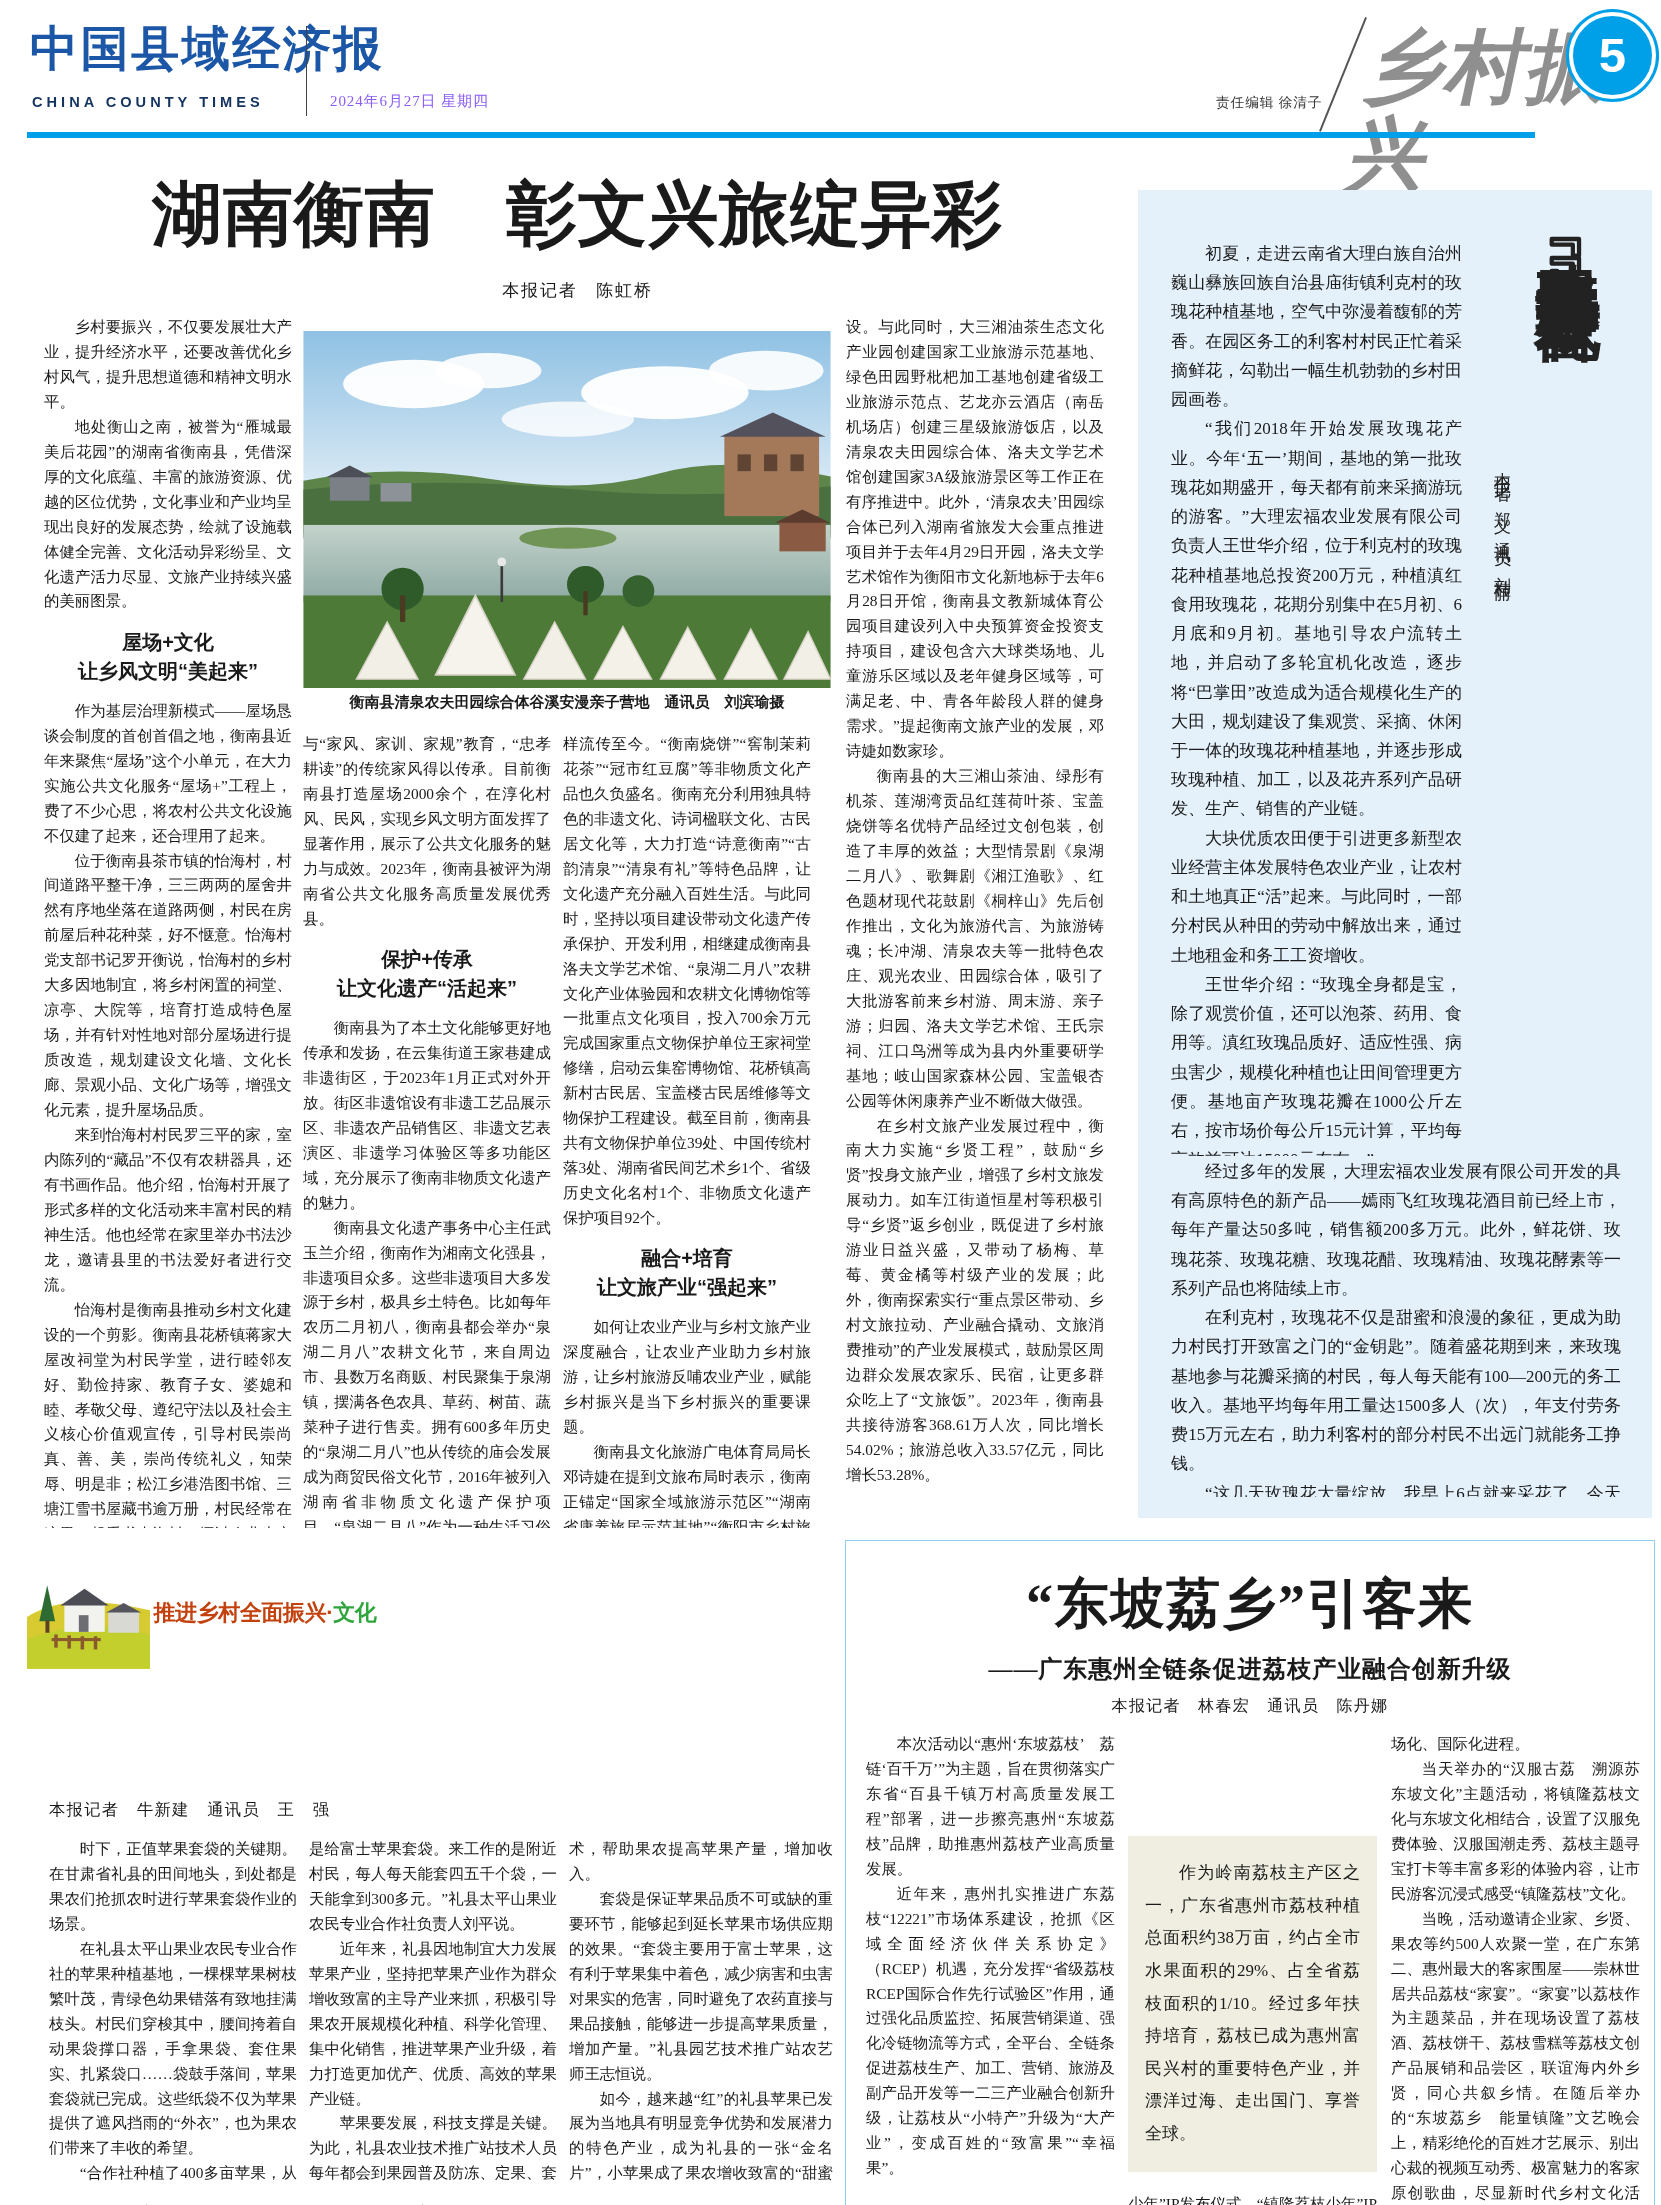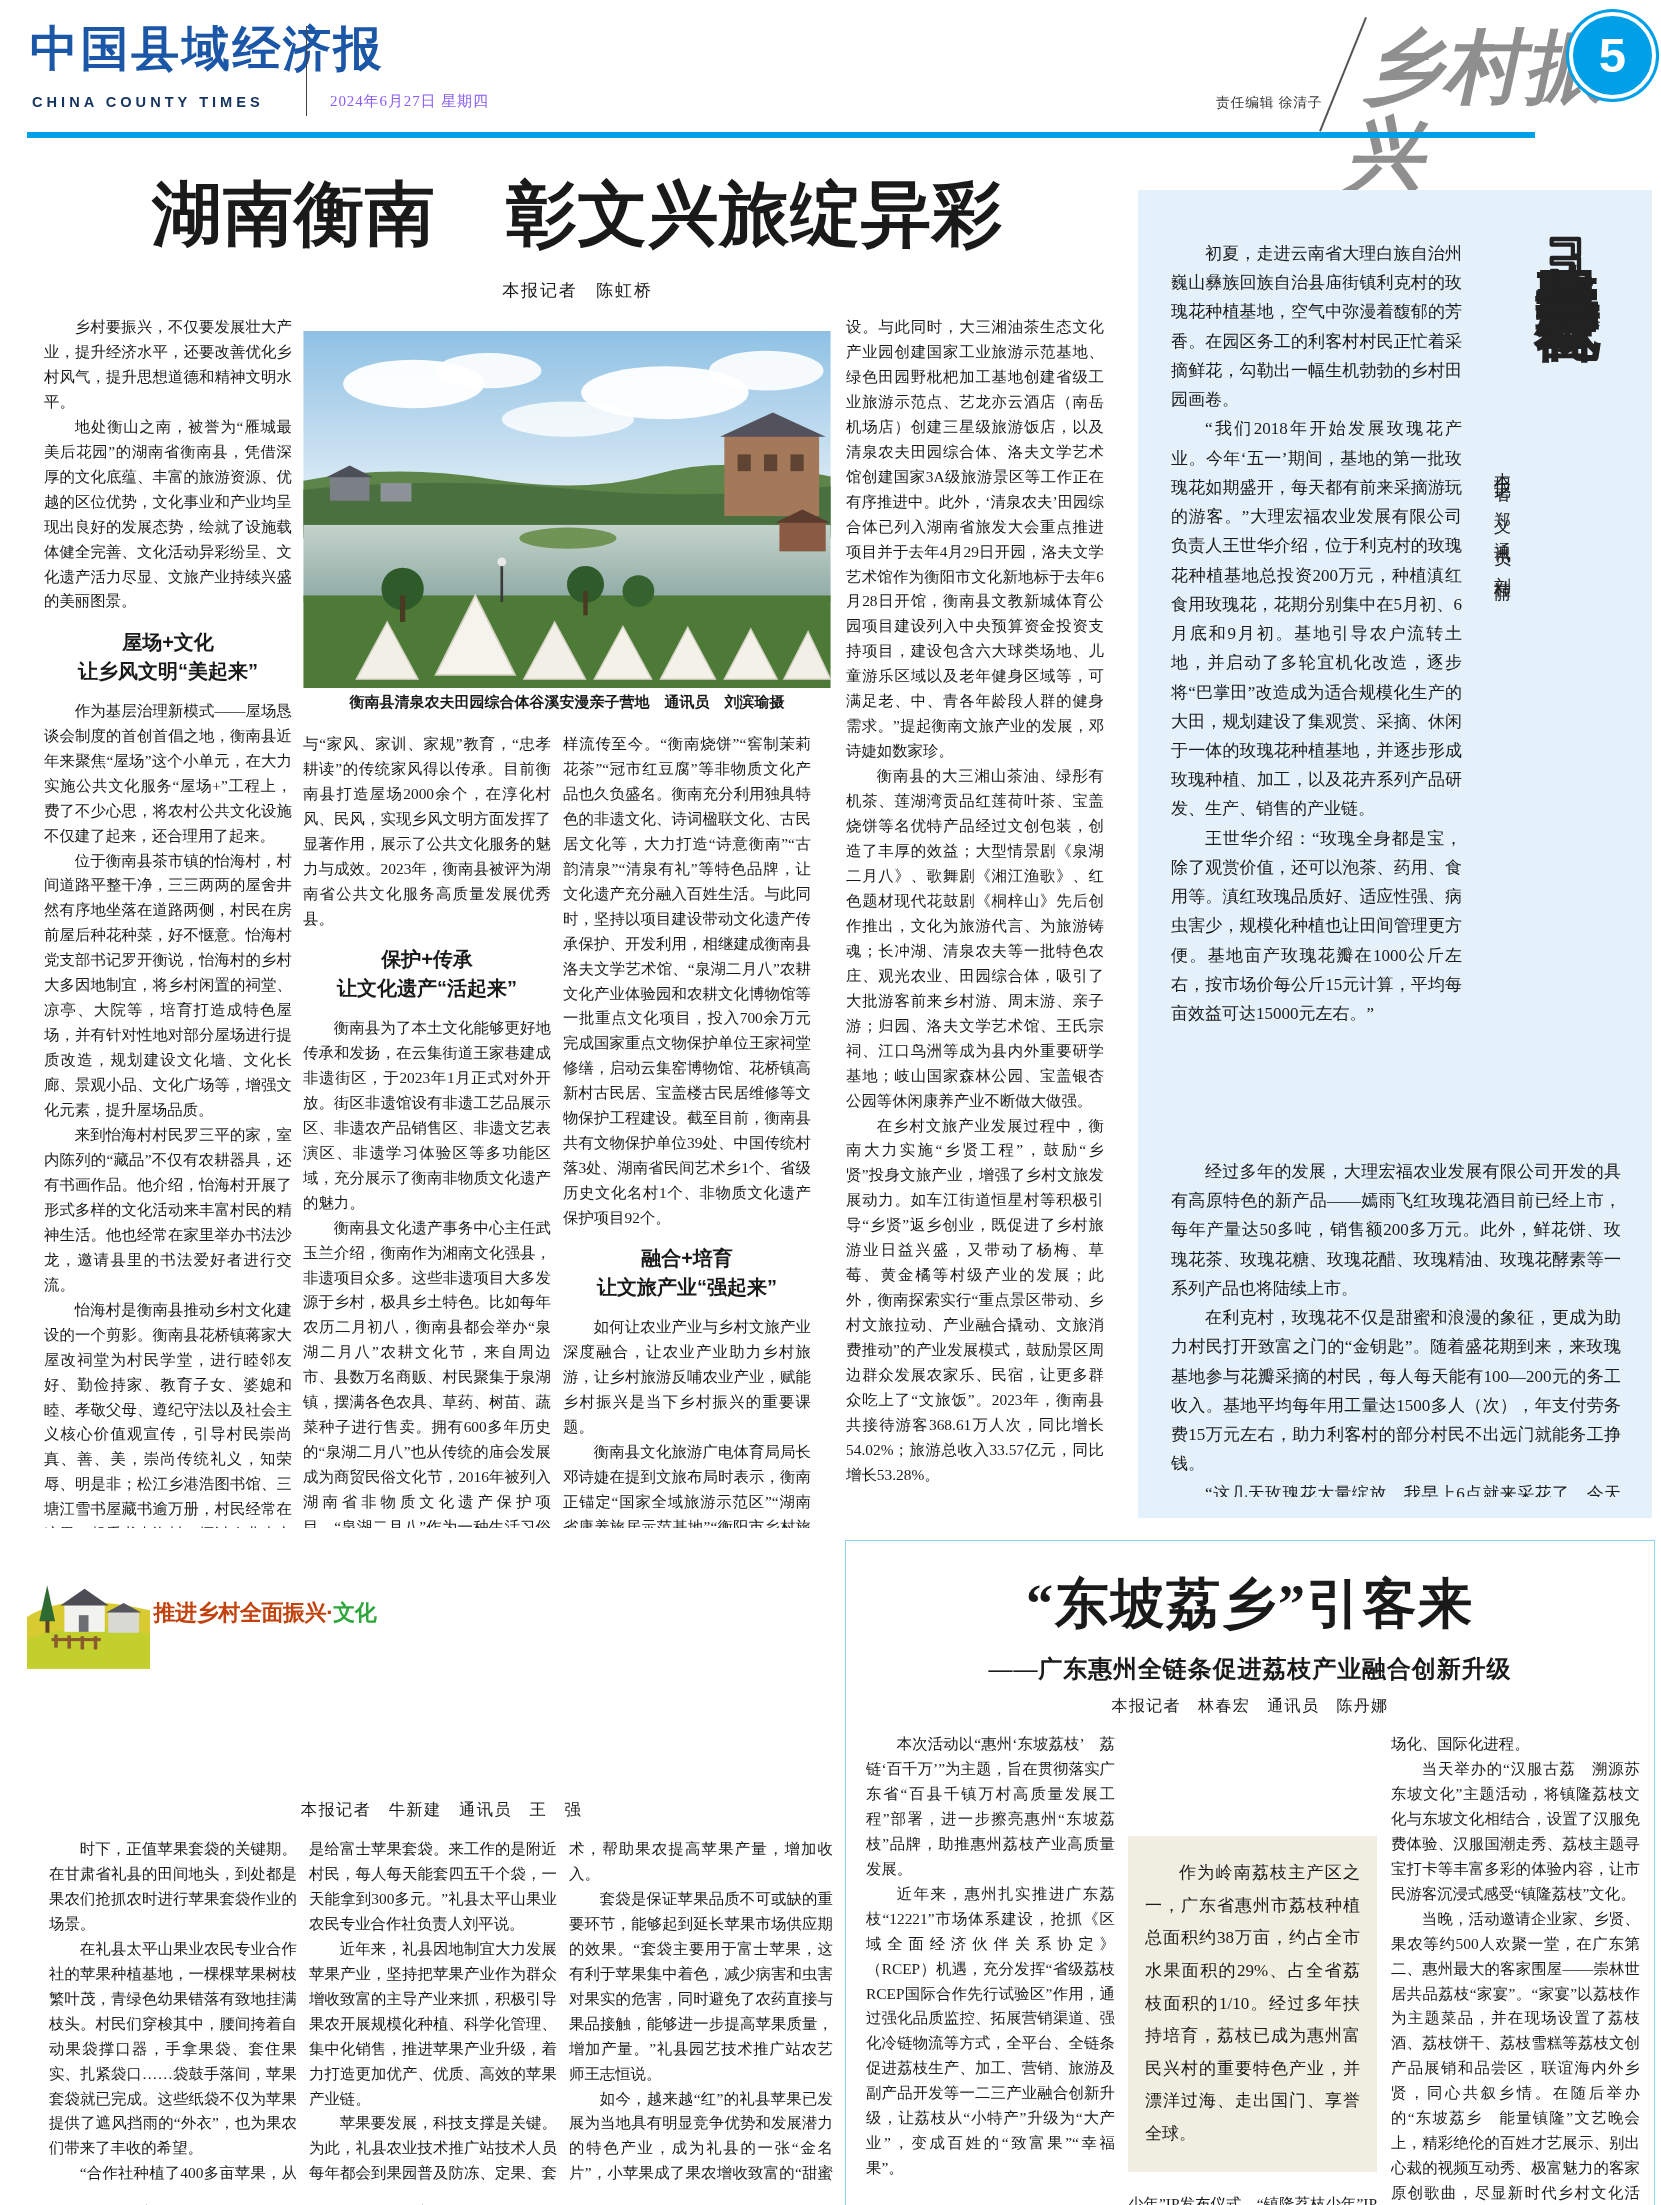--- a/index.html
+++ b/index.html
@@ -46,21 +46,21 @@
   .sb-vhead{position:absolute;left:385px;top:22px;height:1182px;writing-mode:vertical-rl;
             text-orientation:upright;font-size:66px;font-weight:900;letter-spacing:2.6px;color:#222;}
   
   .banner{left:26.5px;top:1564px;width:335px;height:105px;}
   .banner-text{position:absolute;left:127px;top:34px;white-space:nowrap;
                font-family:"Liberation Sans","DejaVu Sans",sans-serif;font-weight:900;font-size:22px;letter-spacing:-0.4px;}
   .banner-red{color:#c2410c;}
   .banner-green{color:#2fa63c;}
   
   .apple-headline{left:49px;top:1732px;width:785px;text-align:center;font-size:44px;font-weight:900;letter-spacing:1.8px;}
-  .apple-byline{left:49px;top:1799px;width:785px;text-align:center;font-size:16.3px;letter-spacing:1.3px;}
+  .apple-byline{left:49px;top:1799px;width:785px;font-size:16.3px;letter-spacing:1.3px;}
   .apple-col1{left:49px;top:1837px;width:248px;height:348px;}
   .apple-col2{left:309px;top:1837px;width:248px;height:348px;}
   .apple-col3{left:569px;top:1837px;width:264px;height:348px;}
   
   .cotton-headline{left:49px;top:2199px;width:785px;text-align:center;font-size:42px;font-weight:900;letter-spacing:0.9px;}
   
   .lychee-box{left:845px;top:1540px;width:808px;height:1079px;border:1.3px solid #8ed2ee;background:#fff;}
   .ly-headline{position:absolute;left:0;top:27px;width:100%;text-align:center;font-size:54px;font-weight:900;letter-spacing:1.8px;}
   .ly-subtitle{position:absolute;left:0;top:112px;width:100%;text-align:center;font-size:24px;font-weight:bold;letter-spacing:0.9px;}
   .ly-byline{position:absolute;left:0;top:155px;width:100%;text-align:center;font-size:16px;letter-spacing:1.3px;}
@@ -170,20 +170,21 @@
   <div class="abs bodycol main-col4">
       <p class="para ni">设。与此同时，大三湘油茶生态文化产业园创建国家工业旅游示范基地、绿色田园野枇杷加工基地创建省级工业旅游示范点、艺龙亦云酒店（南岳机场店）创建三星级旅游饭店，以及清泉农夫田园综合体、洛夫文学艺术馆创建国家3A级旅游景区等工作正在有序推进中。此外，‘清泉农夫’田园综合体已列入湖南省旅发大会重点推进项目并于去年4月29日开园，洛夫文学艺术馆作为衡阳市文化新地标于去年6月28日开馆，衡南县文教新城体育公园项目建设列入中央预算资金投资支持项目，建设包含六大球类场地、儿童游乐区域以及老年健身区域等，可满足老、中、青各年龄段人群的健身需求。”提起衡南文旅产业的发展，邓诗婕如数家珍。</p>
       <p class="para">衡南县的大三湘山茶油、绿彤有机茶、莲湖湾贡品红莲荷叶茶、宝盖烧饼等名优特产品经过文创包装，创造了丰厚的效益；大型情景剧《泉湖二月八》、歌舞剧《湘江渔歌》、红色题材现代花鼓剧《桐梓山》先后创作推出，文化为旅游代言、为旅游铸魂；长冲湖、清泉农夫等一批特色农庄、观光农业、田园综合体，吸引了大批游客前来乡村游、周末游、亲子游；归园、洛夫文学艺术馆、王氏宗祠、江口鸟洲等成为县内外重要研学基地；岐山国家森林公园、宝盖银杏公园等休闲康养产业不断做大做强。</p>
       <p class="para">在乡村文旅产业发展过程中，衡南大力实施“乡贤工程”，鼓励“乡贤”投身文旅产业，增强了乡村文旅发展动力。如车江街道恒星村等积极引导“乡贤”返乡创业，既促进了乡村旅游业日益兴盛，又带动了杨梅、草莓、黄金橘等村级产业的发展；此外，衡南探索实行“重点景区带动、乡村文旅拉动、产业融合撬动、文旅消费推动”的产业发展模式，鼓励景区周边群众发展农家乐、民宿，让更多群众吃上了“文旅饭”。2023年，衡南县共接待游客368.61万人次，同比增长54.02%；旅游总收入33.57亿元，同比增长53.28%。</p>
     </div>
 
   <div class="abs sidebar-box">
     <div class="sb-col">
         <p class="para">初夏，走进云南省大理白族自治州巍山彝族回族自治县庙街镇利克村的玫瑰花种植基地，空气中弥漫着馥郁的芳香。在园区务工的利客村村民正忙着采摘鲜花，勾勒出一幅生机勃勃的乡村田园画卷。</p>
         <p class="para">“我们2018年开始发展玫瑰花产业。今年‘五一’期间，基地的第一批玫瑰花如期盛开，每天都有前来采摘游玩的游客。”大理宏福农业发展有限公司负责人王世华介绍，位于利克村的玫瑰花种植基地总投资200万元，种植滇红食用玫瑰花，花期分别集中在5月初、6月底和9月初。基地引导农户流转土地，并启动了多轮宜机化改造，逐步将“巴掌田”改造成为适合规模化生产的大田，规划建设了集观赏、采摘、休闲于一体的玫瑰花种植基地，并逐步形成玫瑰种植、加工，以及花卉系列产品研发、生产、销售的产业链。</p>
+        <p class="para">大块优质农田便于引进更多新型农业经营主体发展特色农业产业，让农村和土地真正“活”起来。与此同时，一部分村民从种田的劳动中解放出来，通过土地租金和务工工资增收。</p>
         <p class="para">王世华介绍：“玫瑰全身都是宝，除了观赏价值，还可以泡茶、药用、食用等。滇红玫瑰品质好、适应性强、病虫害少，规模化种植也让田间管理更方便。基地亩产玫瑰花瓣在1000公斤左右，按市场价每公斤15元计算，平均每亩效益可达15000元左右。”</p>
       </div>
     <div class="sb-bottom">
         <p class="para">经过多年的发展，大理宏福农业发展有限公司开发的具有高原特色的新产品——嫣雨飞红玫瑰花酒目前已经上市，每年产量达50多吨，销售额200多万元。此外，鲜花饼、玫瑰花茶、玫瑰花糖、玫瑰花醋、玫瑰精油、玫瑰花酵素等一系列产品也将陆续上市。</p>
         <p class="para">在利克村，玫瑰花不仅是甜蜜和浪漫的象征，更成为助力村民打开致富之门的“金钥匙”。随着盛花期到来，来玫瑰基地参与花瓣采摘的村民，每人每天能有100—200元的务工收入。基地平均每年用工量达1500多人（次），年支付劳务费15万元左右，助力利客村的部分村民不出远门就能务工挣钱。</p>
         <p class="para">“这几天玫瑰花大量绽放，我早上6点就来采花了。今天采了50多公斤，挣了100多元。”利克村的村民谢文渊除了种植传统经济作物，还在每年的玫瑰花花期，来到基地打工，增加收入6000多元。</p>
       </div>
     <div class="sb-vbyline">本报记者　郑义　通讯员　刘桂丽</div>
     <div class="sb-vhead">改造『巴掌田』种好『致富花』</div>
   </div>

